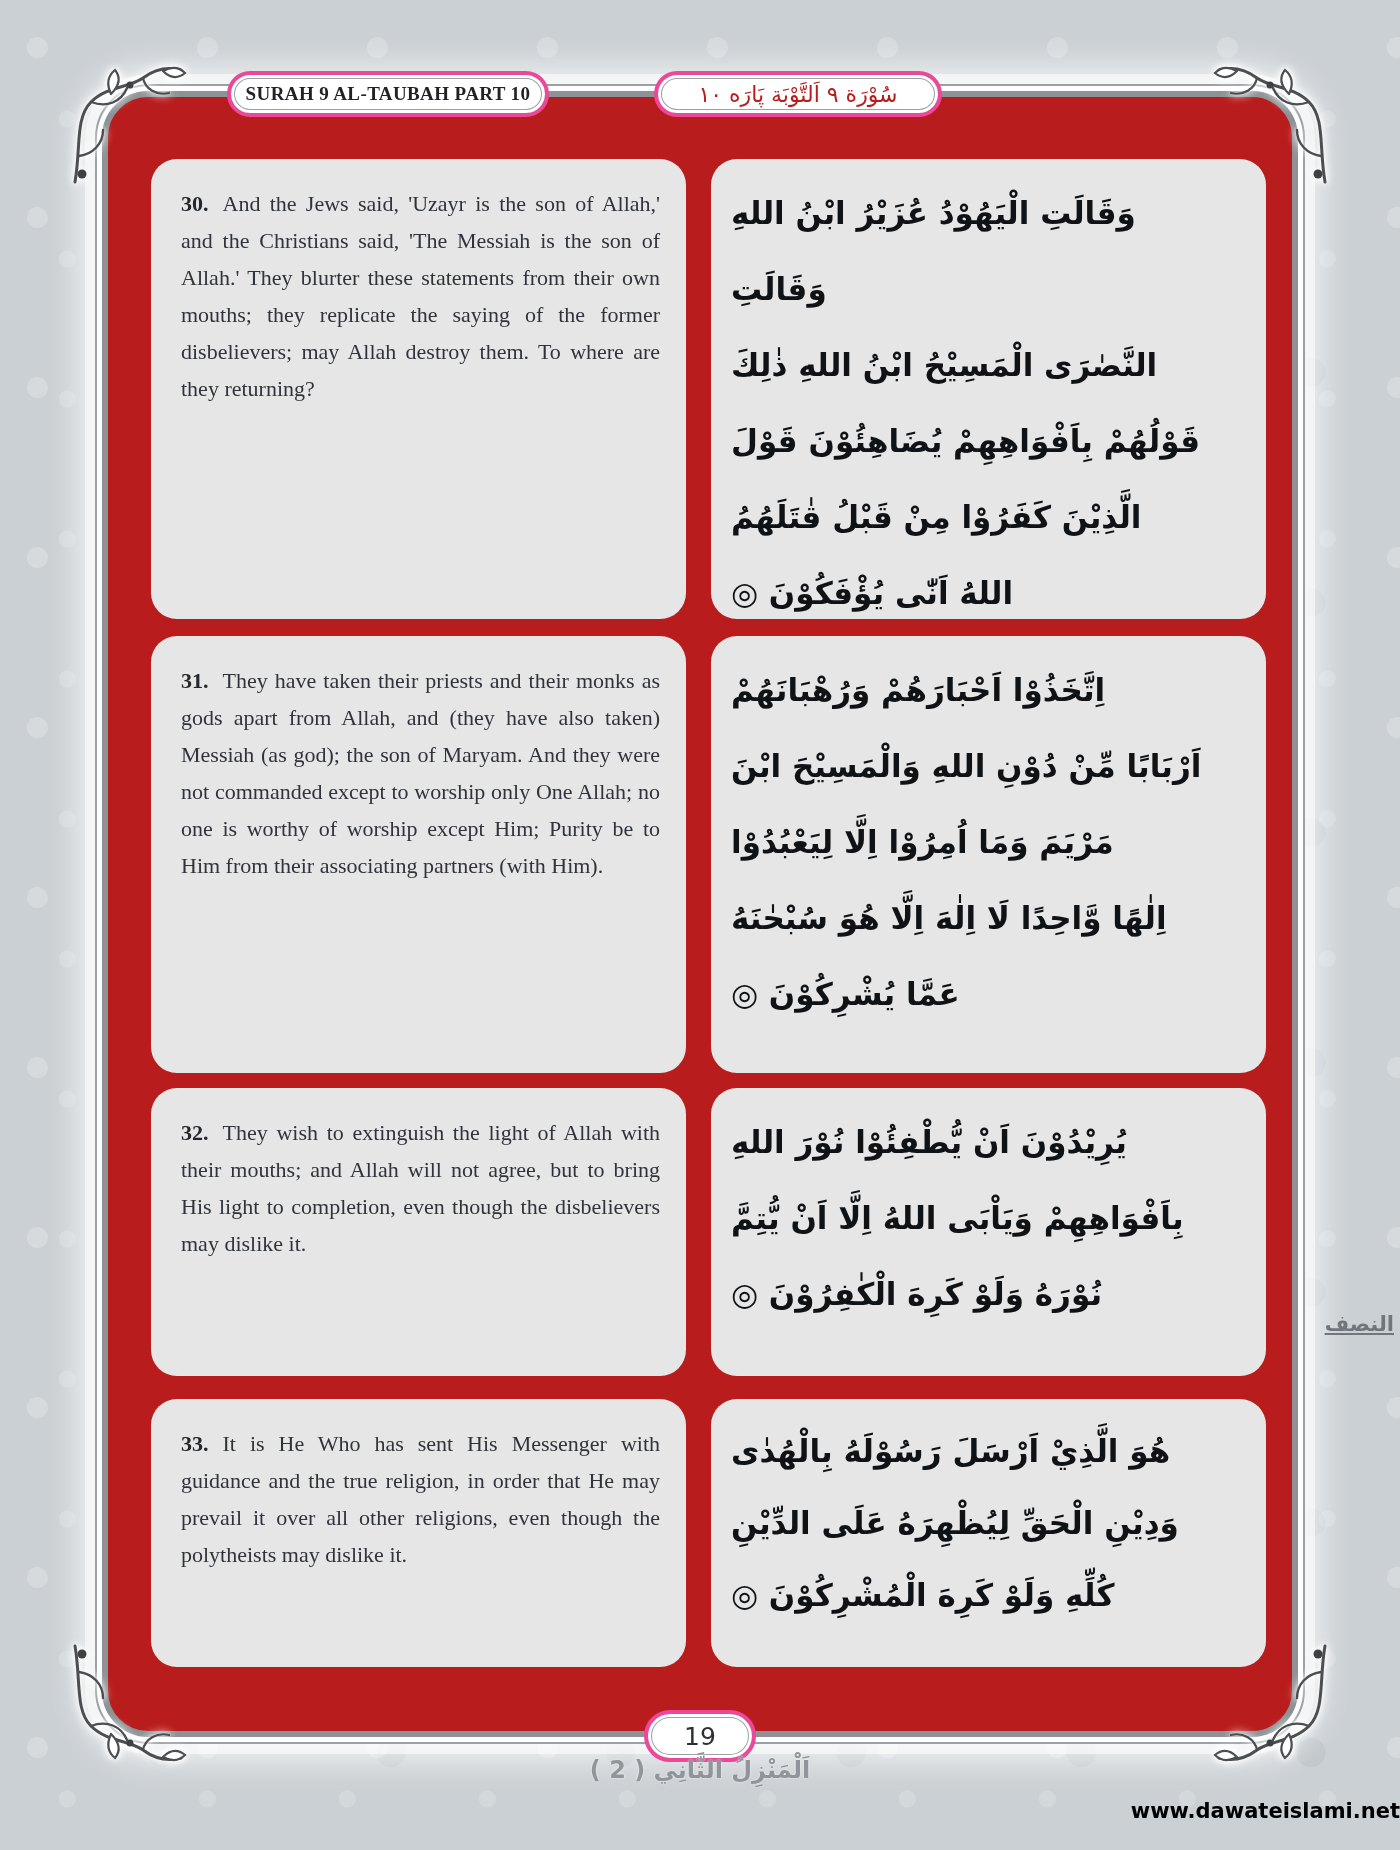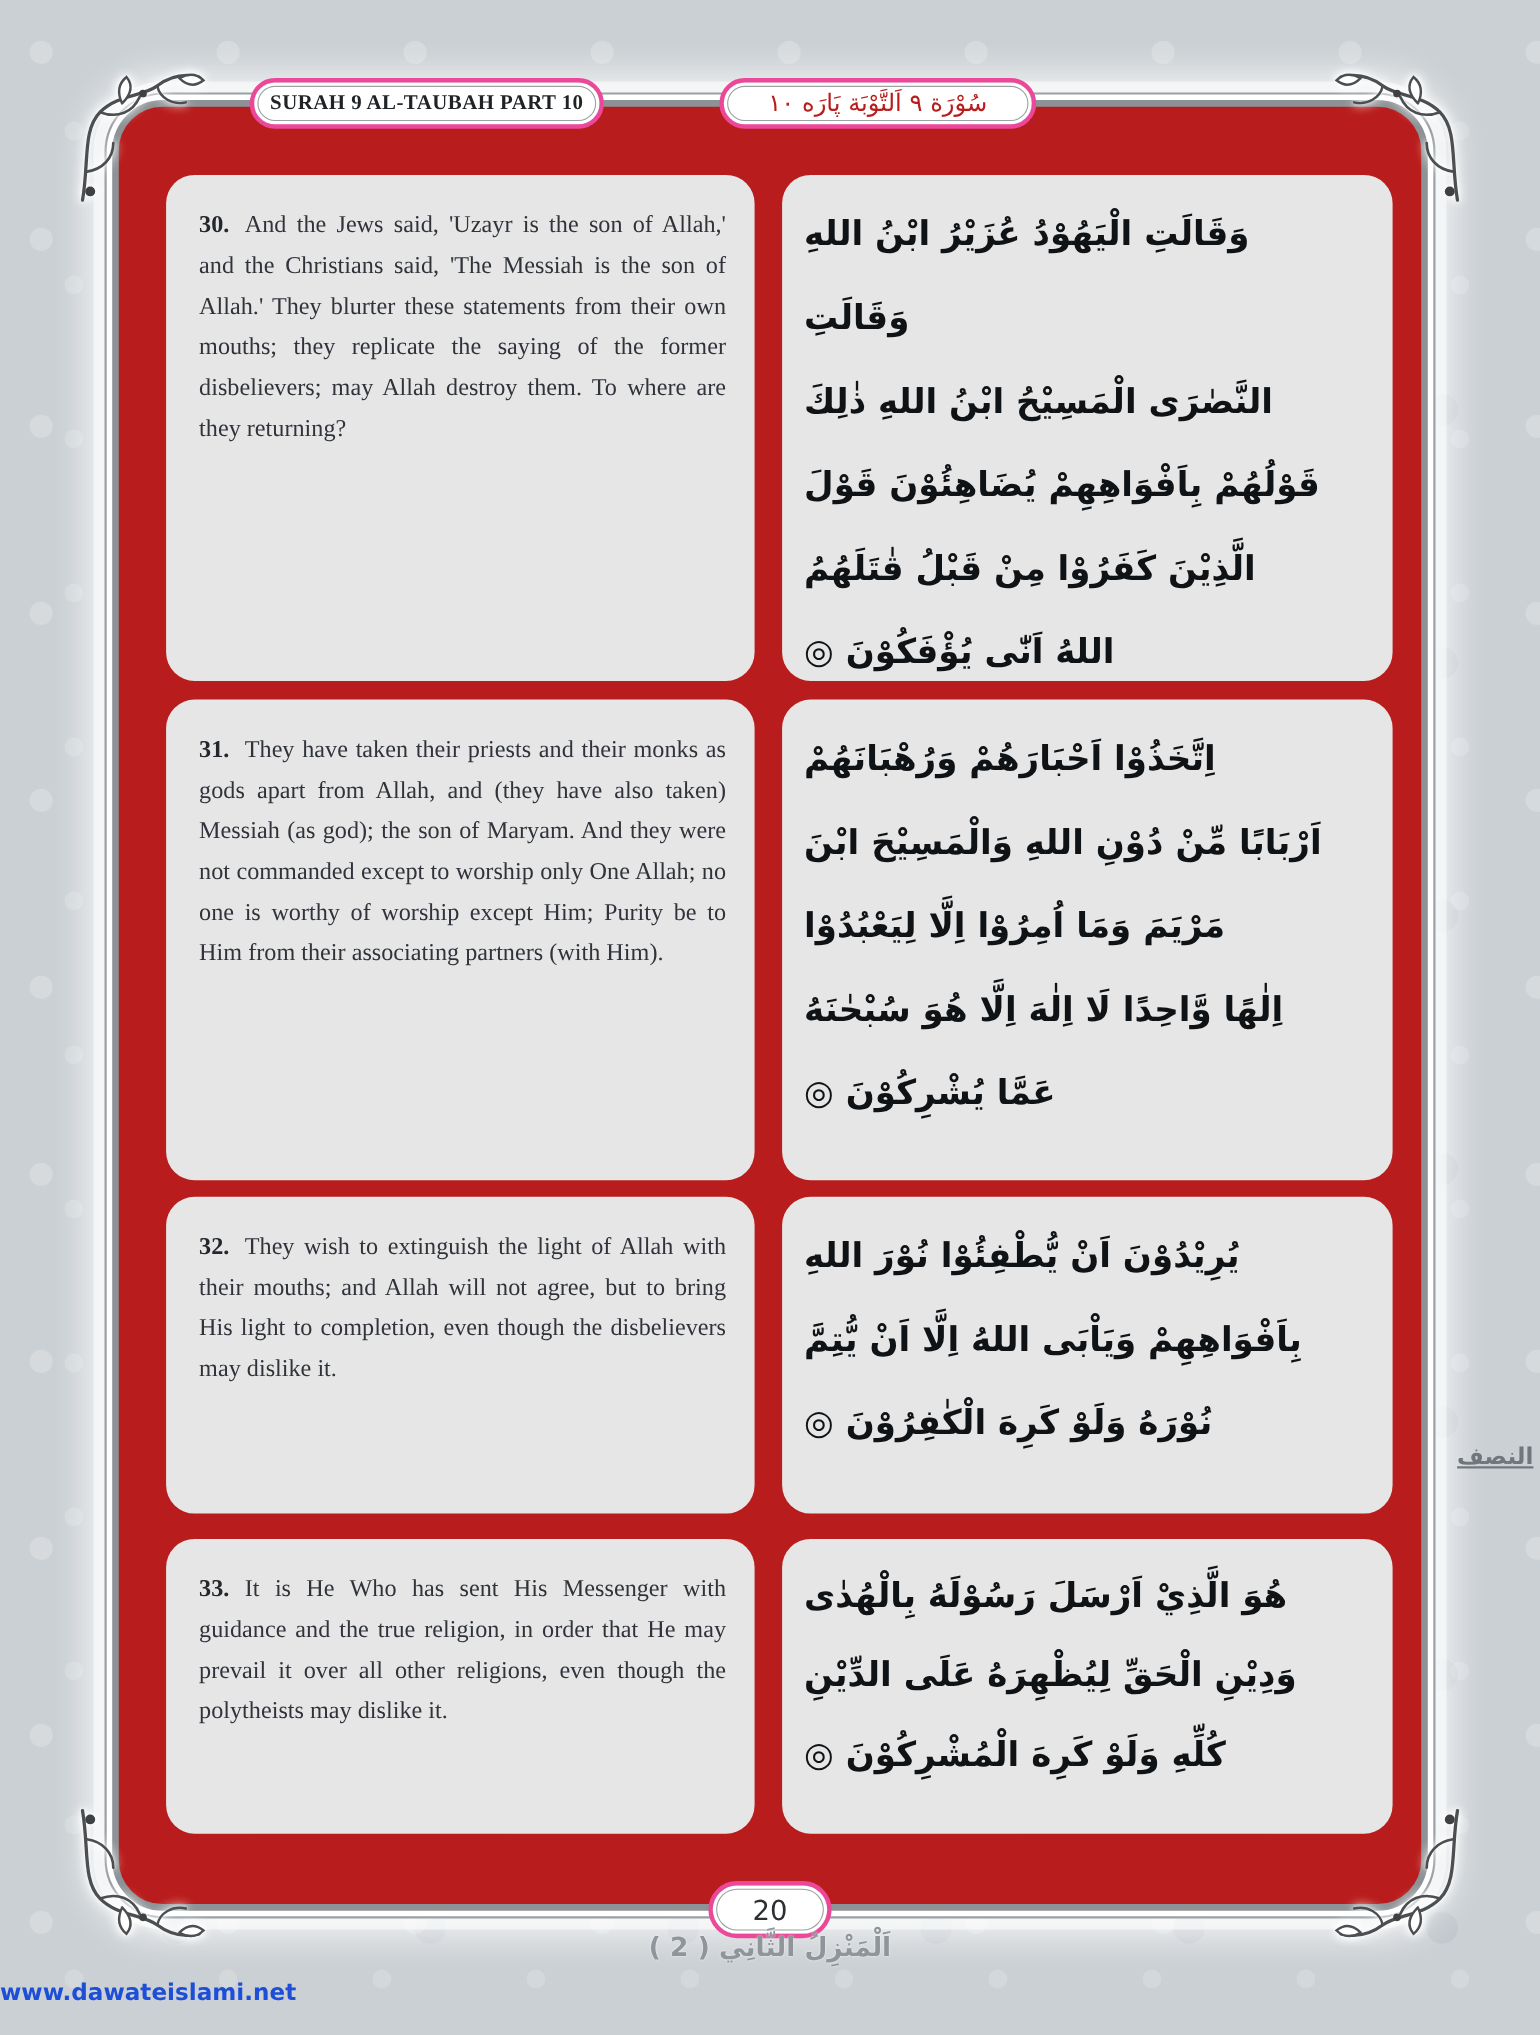--- a/index.html
+++ b/index.html
@@ -73,22 +73,22 @@
   .row3 .ar{line-height:76px;}
   .row4 .ar{line-height:72px;}
 
   
   .footer-section{
     position:absolute;top:1756px;left:0;width:100%;text-align:center;
     font-family:"DejaVu Sans",sans-serif;font-weight:700;font-size:24px;color:#8f959a;
     direction:rtl;z-index:2;text-shadow:0 0 2px rgba(255,255,255,.8);
   }
   .footer-url{
-    position:absolute;top:1799px;left:0;width:100%;text-align:left;
-    font-family:"DejaVu Sans",sans-serif;font-weight:700;font-size:21px;color:#1d4ed8;z-index:2;
+    position:absolute;top:1799px;left:0;width:100%;text-align:right;
+    font-family:"DejaVu Sans",sans-serif;font-weight:700;font-size:21px;color:#000000;z-index:2;
   }
   .side-label{
     position:absolute;right:6px;top:1312px;
     font-family:"DejaVu Sans",sans-serif;font-weight:700;font-size:21px;color:#70767c;
     direction:rtl;z-index:2;text-decoration:underline;
   }
 </style>
 </head>
 <body>
 
@@ -175,21 +175,21 @@
       </svg>
 
     <div class="pill pill-left">
       <span>SURAH 9 AL-TAUBAH PART 10</span>
     </div>
     <div class="pill pill-right">
       <span>سُوْرَة ٩ اَلتَّوْبَة پَارَه ١٠</span>
     </div>
 
     <div class="pill pill-page">
-      <span>20</span>
+      <span>19</span>
     </div>
   </div>
 
   <div class="footer-section">اَلْمَنْزِلُ الثَّانِي ( 2 )</div>
   <div class="footer-url">www.dawateislami.net</div>
   <div class="side-label">النصف</div>
 
 </div>
 
 </body></html>

